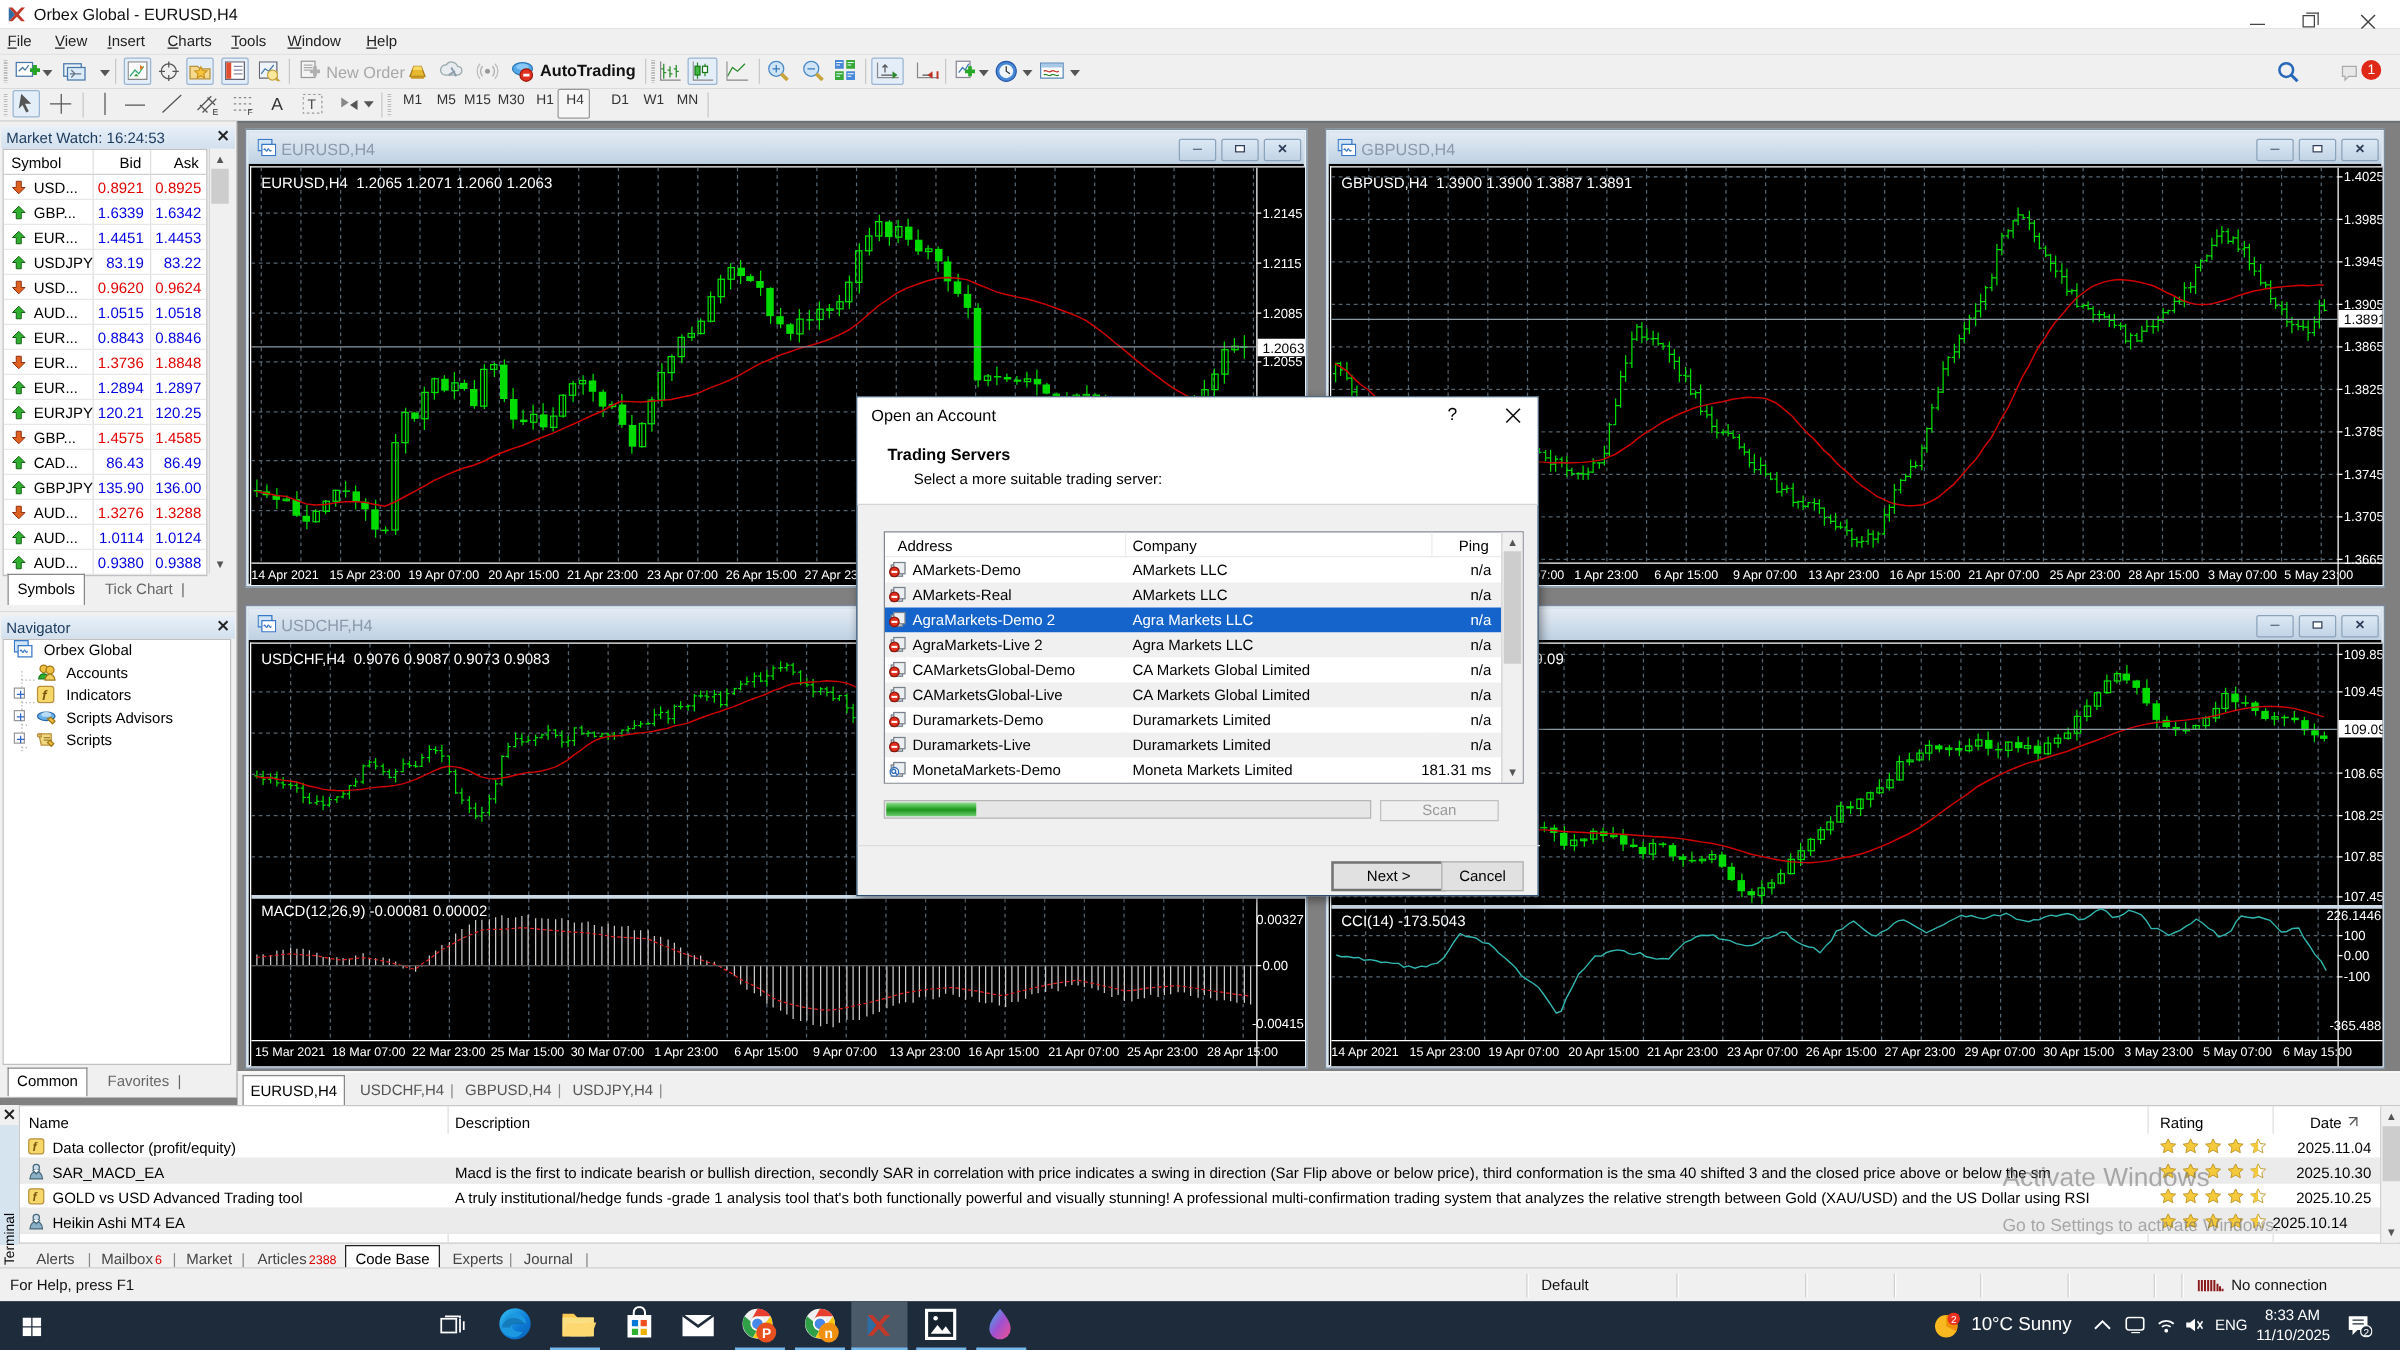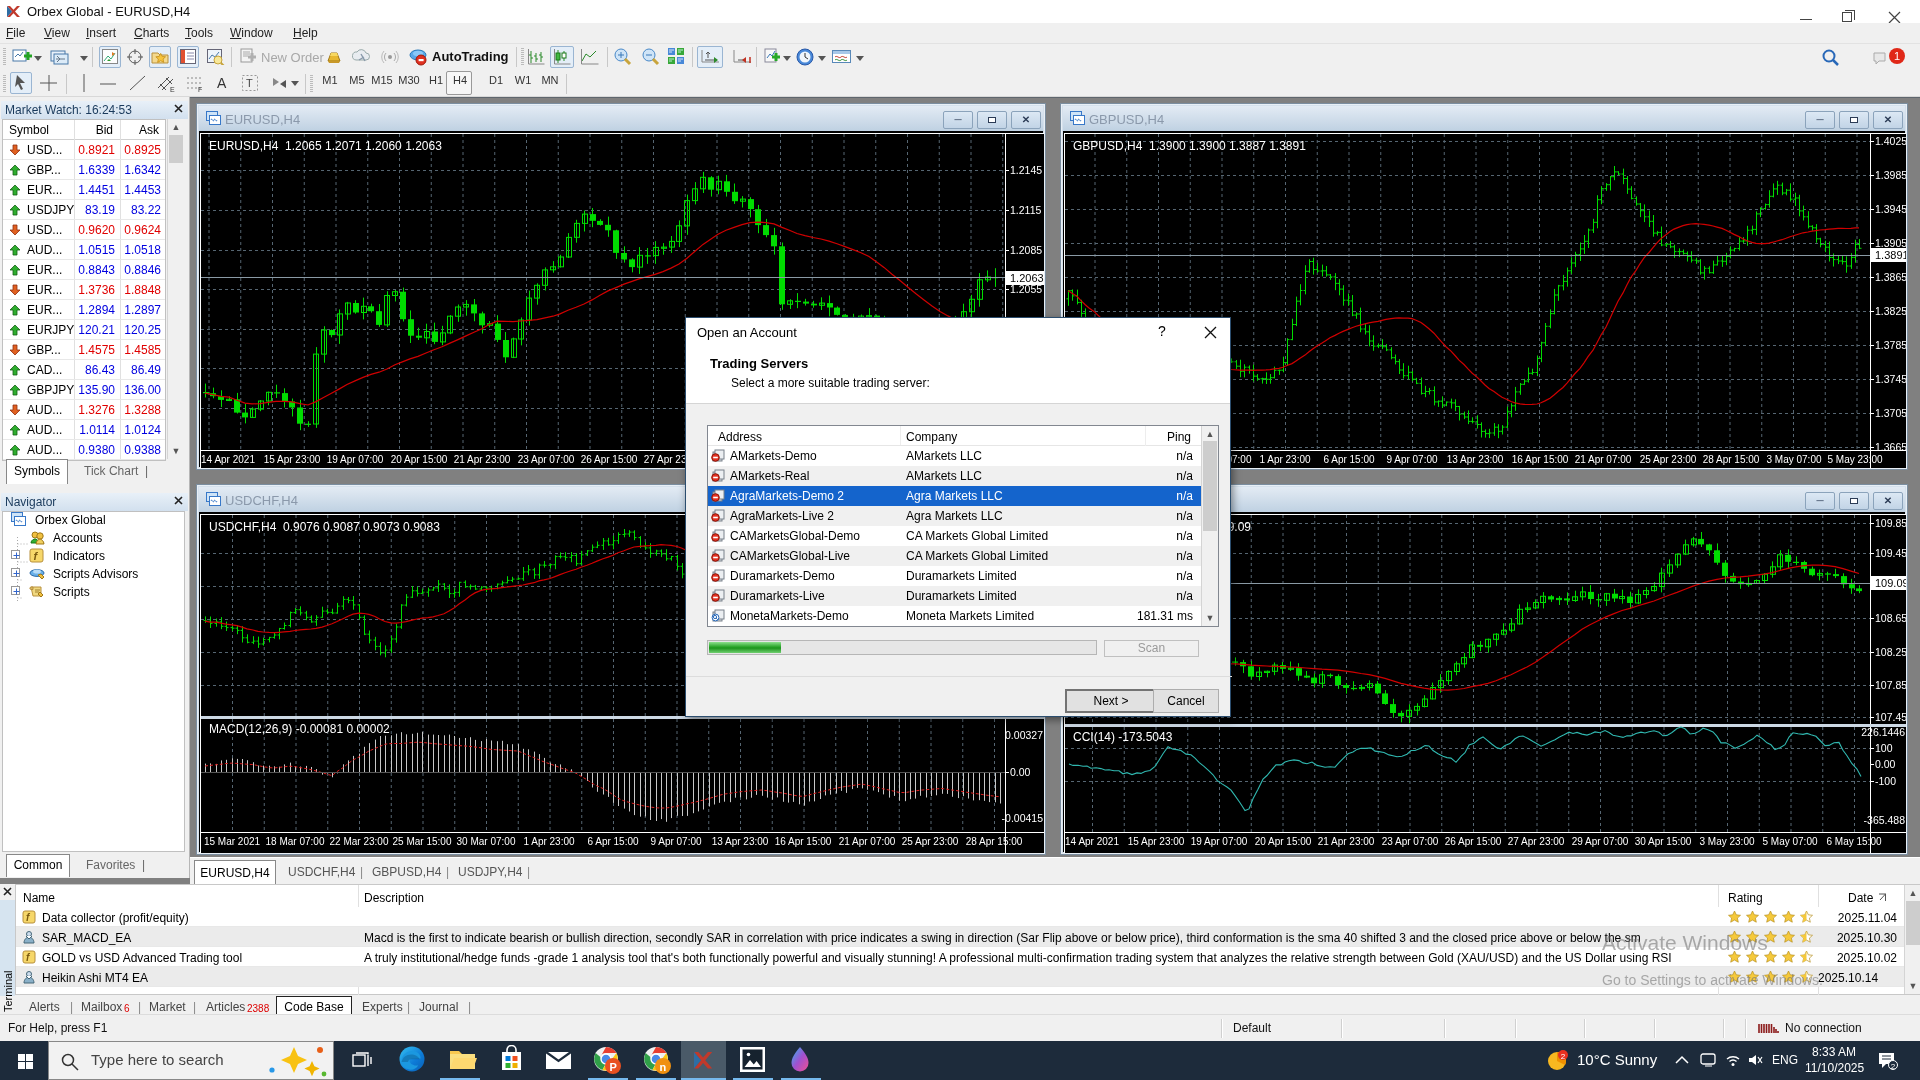--- a/index.html
+++ b/index.html
@@ -1024,21 +1024,21 @@
           </svg><svg class="star" style="margin-right:5px" viewBox="0 0 12 12">
             <path d="M6 0l1.8 3.8 4.2.5-3.1 2.8.9 4.1L6 9.1 2.2 11.2l.9-4.1L0 4.3l4.2-.5z" fill="#f5c93c" stroke="#b89020" stroke-width="0.7"></path>
           </svg><svg class="star" style="margin-right:5px" viewBox="0 0 12 12">
             <path d="M6 0l1.8 3.8 4.2.5-3.1 2.8.9 4.1L6 9.1 2.2 11.2l.9-4.1L0 4.3l4.2-.5z" fill="#f5c93c" stroke="#b89020" stroke-width="0.7"></path>
           </svg><svg class="star" style="margin-right:5px" viewBox="0 0 12 12">
             <path d="M6 0l1.8 3.8 4.2.5-3.1 2.8.9 4.1L6 9.1 2.2 11.2l.9-4.1L0 4.3l4.2-.5z" fill="#f5c93c" stroke="#b89020" stroke-width="0.7"></path>
           </svg><svg class="star" style="margin-right:5px" viewBox="0 0 12 12">
             <path d="M6 0l1.8 3.8 4.2.5-3.1 2.8.9 4.1L6 9.1 2.2 11.2l.9-4.1L0 4.3l4.2-.5z" fill="#fff" stroke="#b89020" stroke-width="0.7"></path>
             <path d="M6 0v9.1L2.2 11.2l.9-4.1L0 4.3l4.2-.5z" fill="#f5c93c"></path>
           </svg></div>
-<div class="abs" style="left:1802px;top:4px;width:79px;text-align:right;color:#000">2025.10.02</div>
+<div class="abs" style="left:1802px;top:4px;width:79px;text-align:right;color:#000">2025.10.25</div>
 <div class="rowline" style="top:19px"></div>
 </div>
 <div class="trow" style="top:82px;background:#ebebeb">
 <svg class="abs" style="left:6px;top:3px" width="14" height="14">
           <circle cx="7" cy="4" r="2.5" fill="#cde" stroke="#467"></circle>
           <path d="M2 13c0-4 3-6 5-6s5 2 5 6z" fill="#8ab0c8" stroke="#467"></path>
           <path d="M4 6l3 3 3-3" fill="#fff" stroke="#467"></path>
         </svg>
 <div class="abs" style="left:26px;top:4px;color:#000;white-space:nowrap">Heikin Ashi MT4 EA</div>
 <div class="abs" style="left:1712px;top:4px"><svg class="star" style="margin-right:5px" viewBox="0 0 12 12">
@@ -1095,34 +1095,20 @@
     </svg>
 <div class="abs" style="left:1785px;top:6px">No connection</div>
 </div>
 <div class="abs" id="taskbar">
 <svg class="abs" style="left:18px;top:13px" width="15" height="15">
       <rect x="0" y="0" width="7" height="7" fill="#fff"></rect>
       <rect x="8" y="0" width="7" height="7" fill="#fff"></rect>
       <rect x="0" y="8" width="7" height="7" fill="#fff"></rect>
       <rect x="8" y="8" width="7" height="7" fill="#fff"></rect>
     </svg>
-<div id="searchbox">
-<svg class="abs" style="left:12px;top:11px" width="18" height="18">
-        <circle cx="7" cy="7" r="5.5" fill="none" stroke="#333" stroke-width="1.5"></circle>
-        <path d="M11 11l6 6" stroke="#333" stroke-width="1.5"></path>
-      </svg>
-<div class="abs" style="left:42px;top:9px;font-size:15px;color:#444">Type here to search</div>
-<svg class="abs" style="left:215px;top:2px" width="70" height="34">
-        <path d="M30 3l4 9 9 4-9 4-4 9-4-9-9-4 9-4z" fill="#f8c212"></path>
-        <path d="M48 17l2.4 5.2 5.2 2.4-5.2 2.4-2.4 5.2-2.4-5.2-5.2-2.4 5.2-2.4z" fill="#f0b400"></path>
-        <circle cx="56" cy="6" r="3" fill="#e86018"></circle>
-        <circle cx="8" cy="26" r="2.6" fill="#2898e8"></circle>
-        <circle cx="60" cy="30" r="2.4" fill="#58b830"></circle>
-      </svg>
-</div>
 <svg class="abs" style="left:352px;top:11px" width="21" height="19">
       <rect x="1" y="3" width="12" height="11" fill="none" stroke="#fff" stroke-width="1.4"></rect>
       <path d="M16 3v11M19 5v7" stroke="#fff" stroke-width="1.4"></path>
       <path d="M4 1h12v1.5" stroke="#fff" fill="none" stroke-width="1.4"></path>
     </svg>
 <svg class="abs tkico" style="left:398px">
       <defs>
         <linearGradient id="eg" x1="0" y1="0" x2="1" y2="1">
           <stop offset="0" stop-color="#35c1f1"></stop>
           <stop offset="0.6" stop-color="#0d7bd7"></stop>

